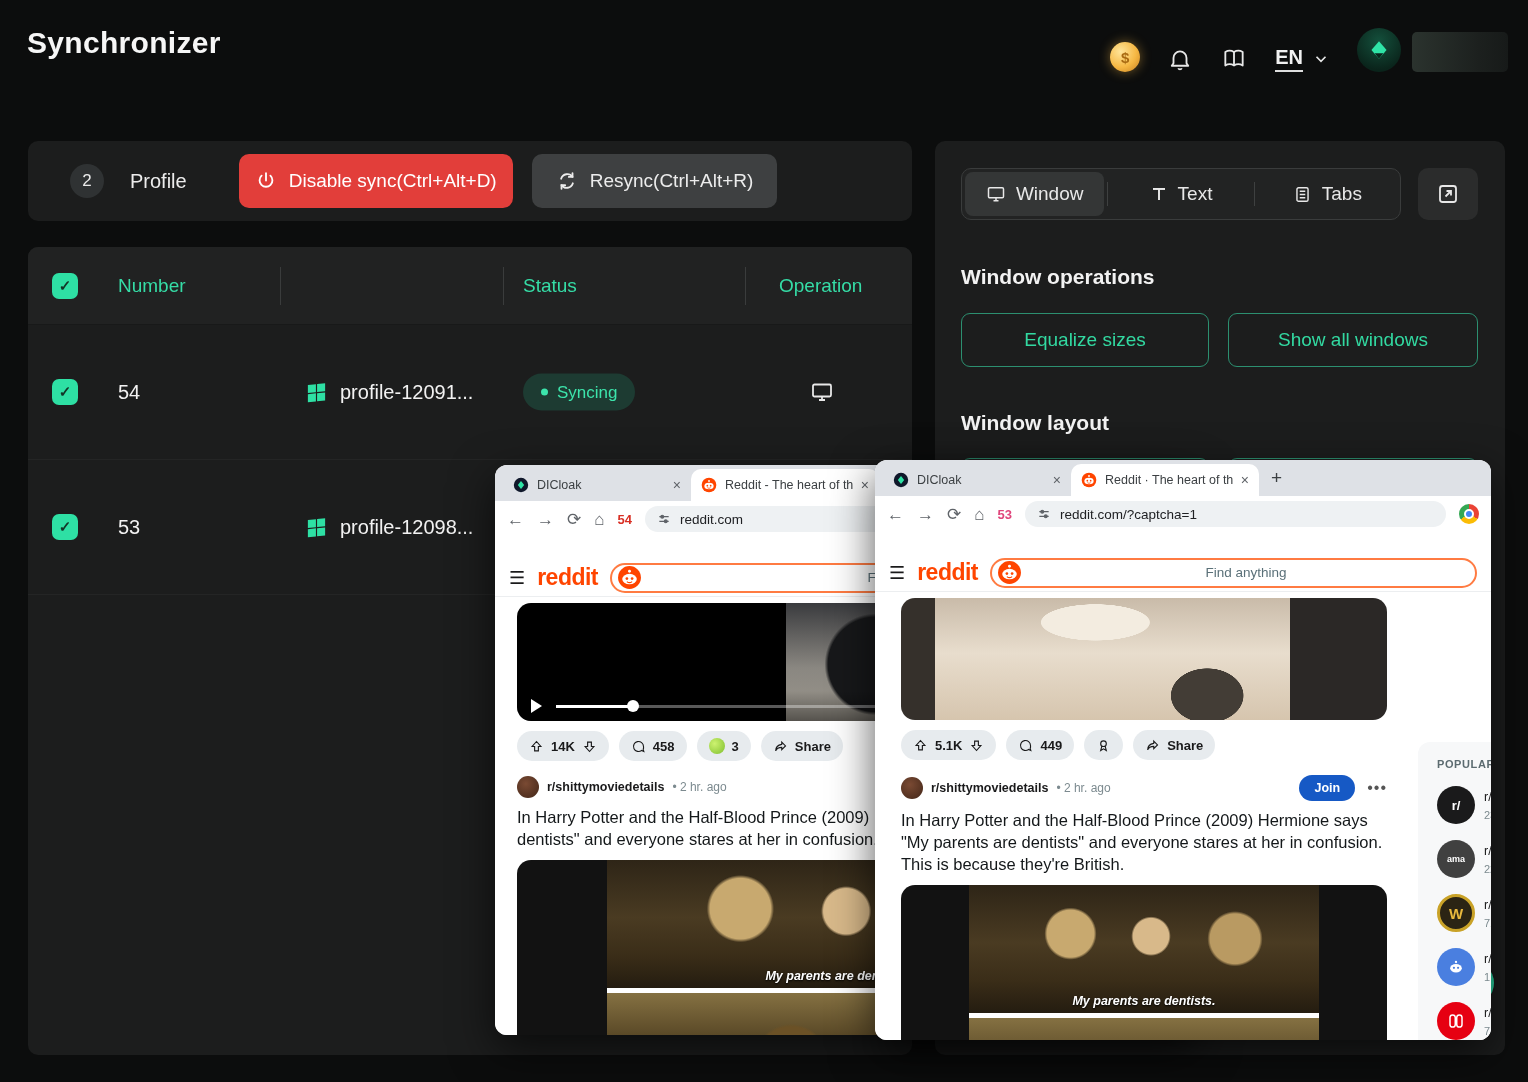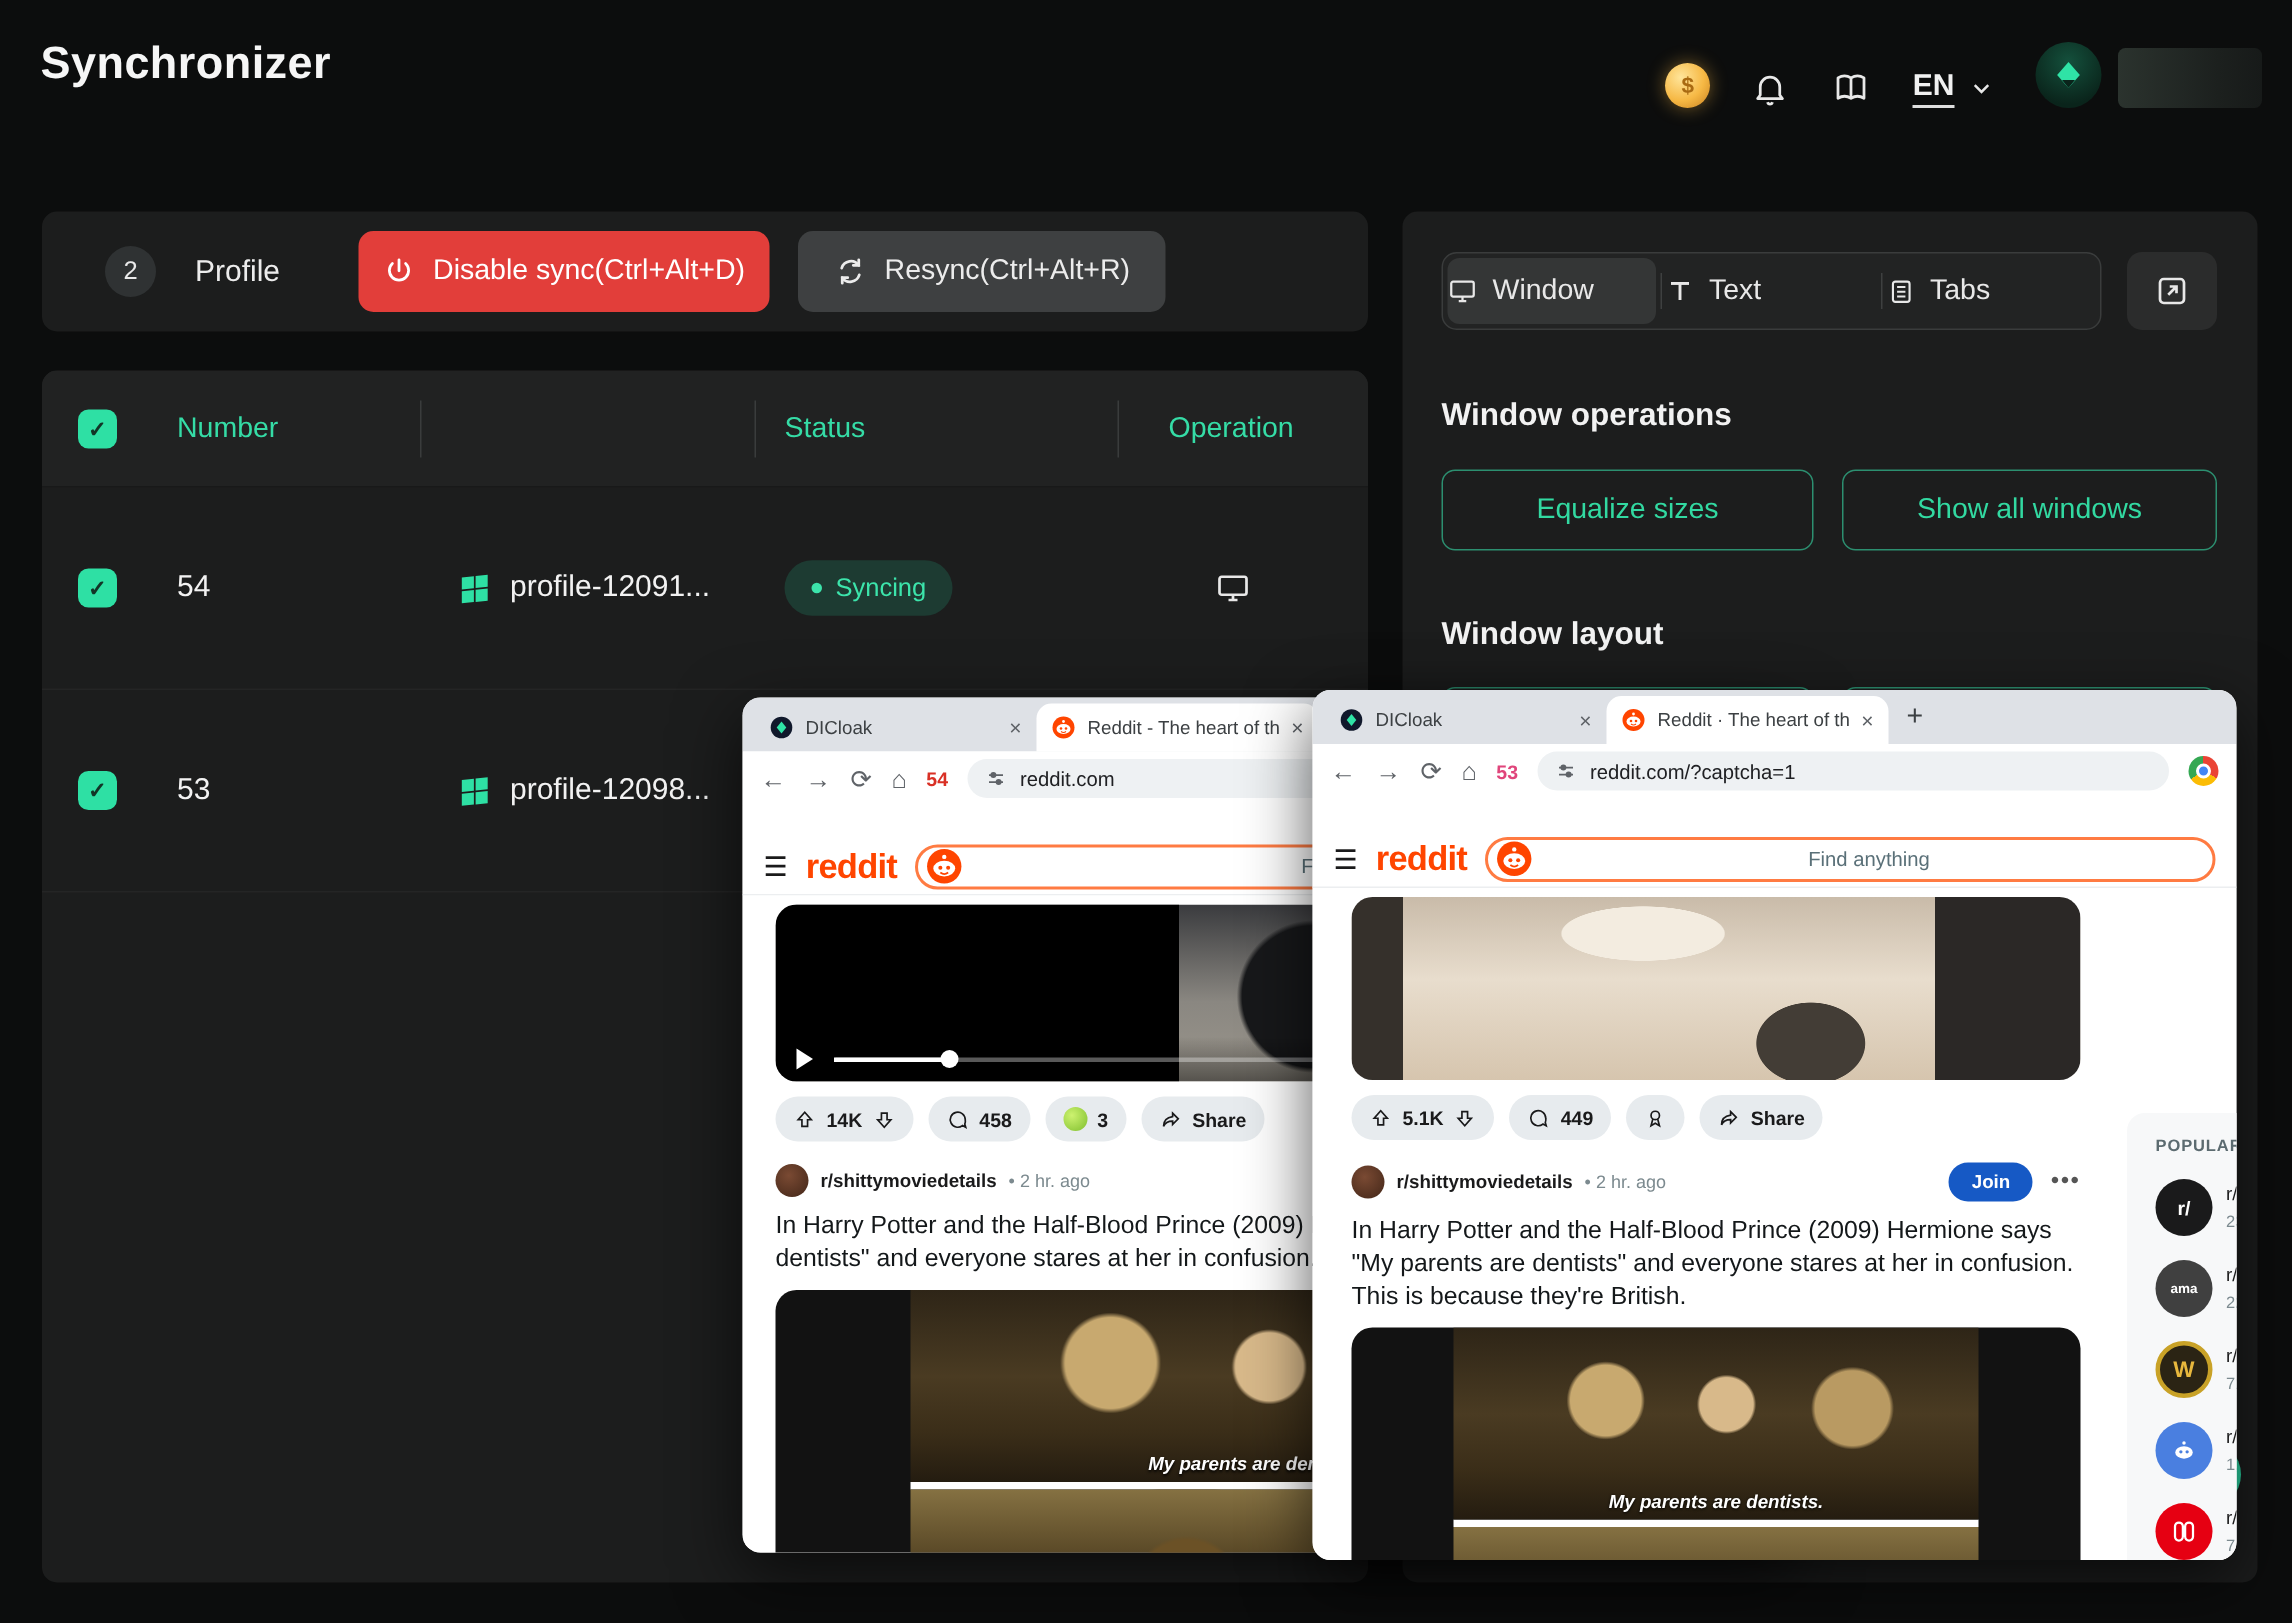--- a/index.html
+++ b/index.html
@@ -34,21 +34,21 @@
   .cb{position:absolute;left:24px;top:50%;transform:translateY(-50%);width:26px;height:26px;border-radius:7px;background:#2ee0a4;display:flex;align-items:center;justify-content:center;color:#123527;font-size:15px;font-weight:700;cursor:pointer}
   .trow{position:relative;height:135px;border-bottom:1px solid #242525;font-size:20px;color:#f2f2f2}
   .cellnum{position:absolute;left:90px;top:50%;transform:translateY(-50%)}
   .cellprof{position:absolute;left:277px;top:50%;transform:translateY(-50%);display:flex;align-items:center;gap:12px}
   .badge-sync{position:absolute;left:495px;top:50%;transform:translateY(-50%);display:flex;align-items:center;gap:9px;height:37px;padding:0 18px;border-radius:19px;background:#1d3b32;color:#3ce4ab;font-size:17px}
   .badge-sync::before{content:"";width:7px;height:7px;border-radius:50%;background:#3ce4ab}
   .cellop{position:absolute;left:782px;top:50%;transform:translateY(-50%);cursor:pointer}
 
   .side-panel{left:935px;top:141px;width:570px;height:914px}
   .seg{position:absolute;left:26px;top:27px;width:440px;height:52px;border:1px solid #3a3c3c;border-radius:10px;background:#222323;display:flex;align-items:center}
-  .segitem{flex:1;display:flex;align-items:center;justify-content:flex-start;gap:10px;color:#e8e8e8;font-size:19px;height:44px;margin:0 3px;border-radius:8px;cursor:pointer}
+  .segitem{flex:1;display:flex;align-items:center;justify-content:center;gap:10px;color:#e8e8e8;font-size:19px;height:44px;margin:0 3px;border-radius:8px;cursor:pointer}
   .segitem.active{background:#343636}
   .segsep{width:1px;height:24px;background:#3e4040}
   .extbtn{position:absolute;left:483px;top:27px;width:60px;height:52px;border-radius:10px;background:#2b2c2c;display:flex;align-items:center;justify-content:center;cursor:pointer}
   .sechead{position:absolute;left:26px;color:#f2f2f2;font-size:21px;font-weight:600}
   .obtn{position:absolute;height:54px;border:1px solid #2c8f70;border-radius:9px;color:#32d9a1;font-size:19px;display:flex;align-items:center;justify-content:center;background:transparent;cursor:pointer;font-family:inherit}
 
   .fab{position:absolute;left:1448px;top:960px;width:46px;height:46px;border-radius:50%;background:#2bd9a6;z-index:4}
 
   
   .bwin{position:absolute;border-radius:12px;overflow:hidden;box-shadow:0 14px 44px rgba(0,0,0,.65);background:#fff}

